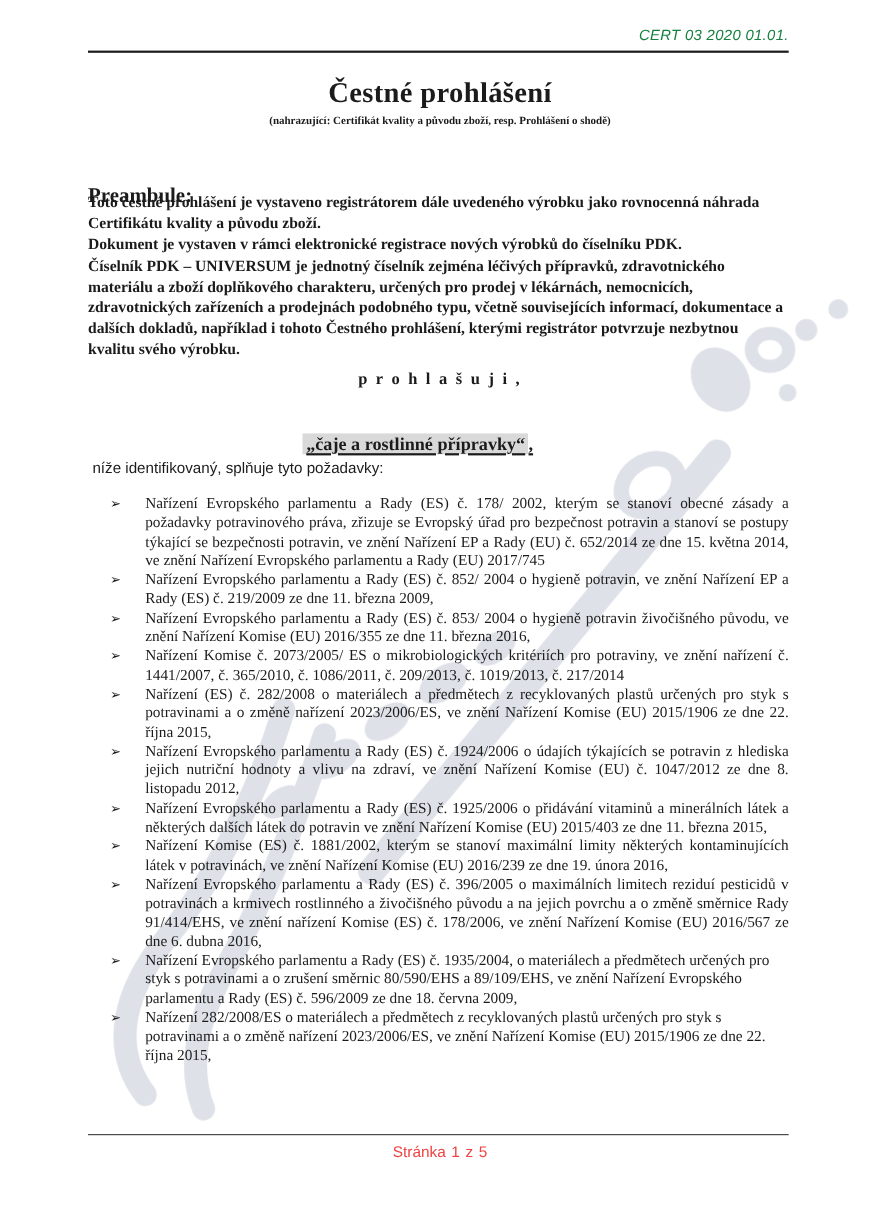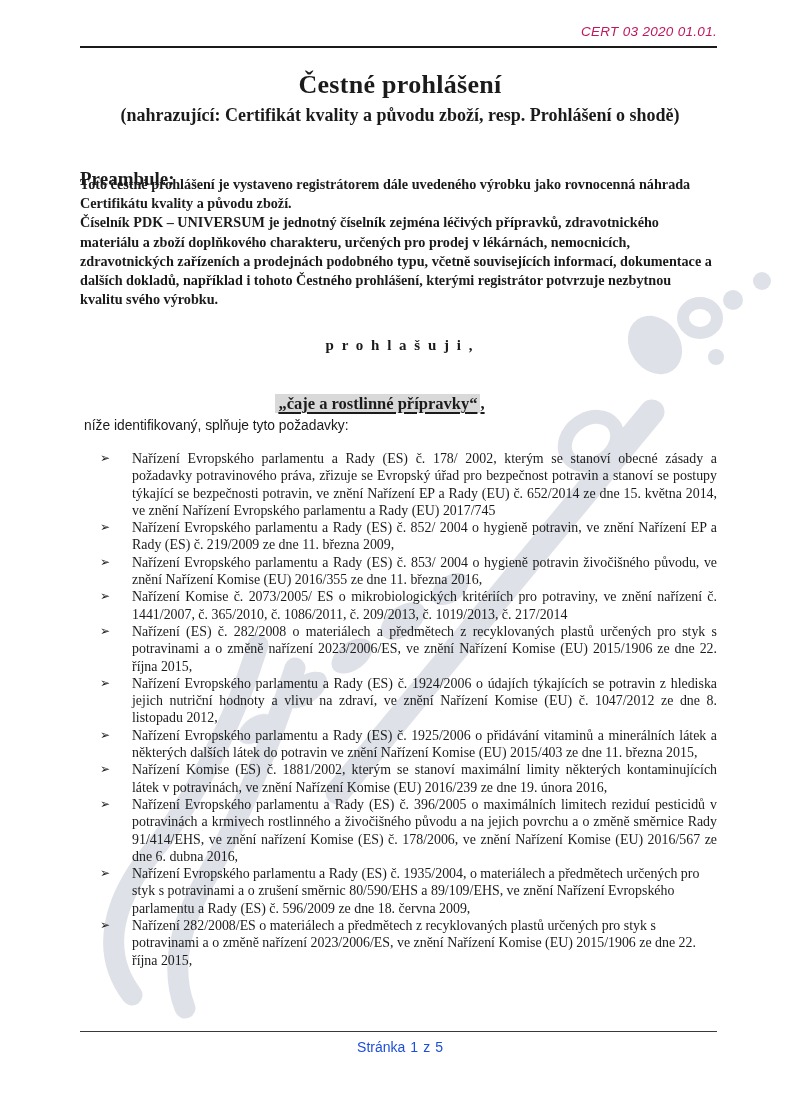--- a/index.html
+++ b/index.html
@@ -7,28 +7,28 @@
   .page{
     position:relative;width:800px;height:1100px;background:#ffffff;
     font-family:"Liberation Serif", serif;color:#1b1b1b;overflow:hidden;
   }
   .wm{position:absolute;left:0;top:0;z-index:0;}
   .content{position:absolute;left:0;top:0;width:800px;height:1100px;z-index:1;}
 
   .doc-code{
     position:absolute;top:24px;right:83px;
     font-family:"Liberation Sans", sans-serif;font-style:italic;
-    font-size:13.5px;letter-spacing:.3px;color:#be185d;
+    font-size:13.5px;letter-spacing:.3px;color:#15803d;
   }
   .header-rule{position:absolute;top:46px;left:80px;width:637px;border-top:2px solid #1a1a1a;}
 
   .title{position:absolute;top:70px;left:0;width:800px;text-align:center;
     font-size:26px;font-weight:bold;letter-spacing:.3px;}
   .subtitle{position:absolute;top:105px;left:0;width:800px;text-align:center;
-    font-size:18px;font-weight:bold;}
+    font-size:10px;font-weight:bold;}
 
   .preamble-heading{position:absolute;top:168px;left:80px;font-size:19px;font-weight:bold;}
   .preamble-body{position:absolute;top:175px;left:80px;width:636px;
     font-size:14.2px;font-weight:bold;line-height:19.2px;}
 
   .intro{position:absolute;top:301px;left:80px;width:636px;
     font-size:14.6px;text-indent:38px;}
   .verb{position:absolute;top:337px;left:0;width:800px;text-align:center;
     font-size:15px;font-weight:bold;letter-spacing:2px;}
   .product-line{position:absolute;top:372px;left:84px;font-size:14.6px;}
@@ -42,21 +42,21 @@
 
   .list{position:absolute;top:450px;left:80px;width:637px;
     font-size:13.9px;line-height:17.3px;}
   .item{position:relative;padding-left:52px;text-align:justify;}
   .item:nth-child(n+10){text-align:left;}
   .marker{position:absolute;left:20px;top:0;font-size:12px;}
   .b{font-weight:normal;}
 
   .footer-rule{position:absolute;top:1031px;left:80px;width:637px;border-top:1.5px solid #3a3a3a;}
   .footer{position:absolute;top:1039px;left:0;width:800px;
-    font-family:"Liberation Sans", sans-serif;font-size:14px;color:#1d4ed8;
+    font-family:"Liberation Sans", sans-serif;font-size:14px;color:#ef4444;
     display:flex;justify-content:center;gap:5px;}
 </style>
 </head>
 <body>
 
 <div class="page">
 
   <svg class="wm" width="800" height="1100" viewBox="0 0 800 1100" aria-hidden="true">
     <g opacity="0.85">
       <g fill="#d8dce4" stroke="none">
@@ -84,20 +84,21 @@
 
     <div class="doc-code">CERT 03 2020 01.01.</div>
     <div class="header-rule"></div>
 
     <div class="title">Čestné prohlášení</div>
     <div class="subtitle">(nahrazující: Certifikát kvality a původu zboží, resp. Prohlášení o shodě)</div>
 
     <div class="preamble-heading">Preambule:</div>
     <div class="preamble-body">
         <div>Toto čestné prohlášení je vystaveno registrátorem dále uvedeného výrobku jako rovnocenná náhrada Certifikátu kvality a původu zboží.</div>
+        <div>Dokument je vystaven v rámci elektronické registrace nových výrobků do číselníku PDK.</div>
         <div>Číselník PDK – UNIVERSUM je jednotný číselník zejména léčivých přípravků, zdravotnického materiálu a zboží doplňkového charakteru, určených pro prodej v lékárnách, nemocnicích, zdravotnických zařízeních a prodejnách podobného typu, včetně souvisejících informací, dokumentace a dalších dokladů, například i tohoto Čestného prohlášení, kterými registrátor potvrzuje nezbytnou kvalitu svého výrobku.</div>
       </div>
 
     <div class="verb">p r o h l a š u j i ,</div>
 
 
     <div class="product-type"><span class="ptwrap"><span class="pt">„čaje a rostlinné přípravky“</span><span>,</span></span></div>
 
     <div class="outro">níže identifikovaný, splňuje tyto požadavky:</div>
 

